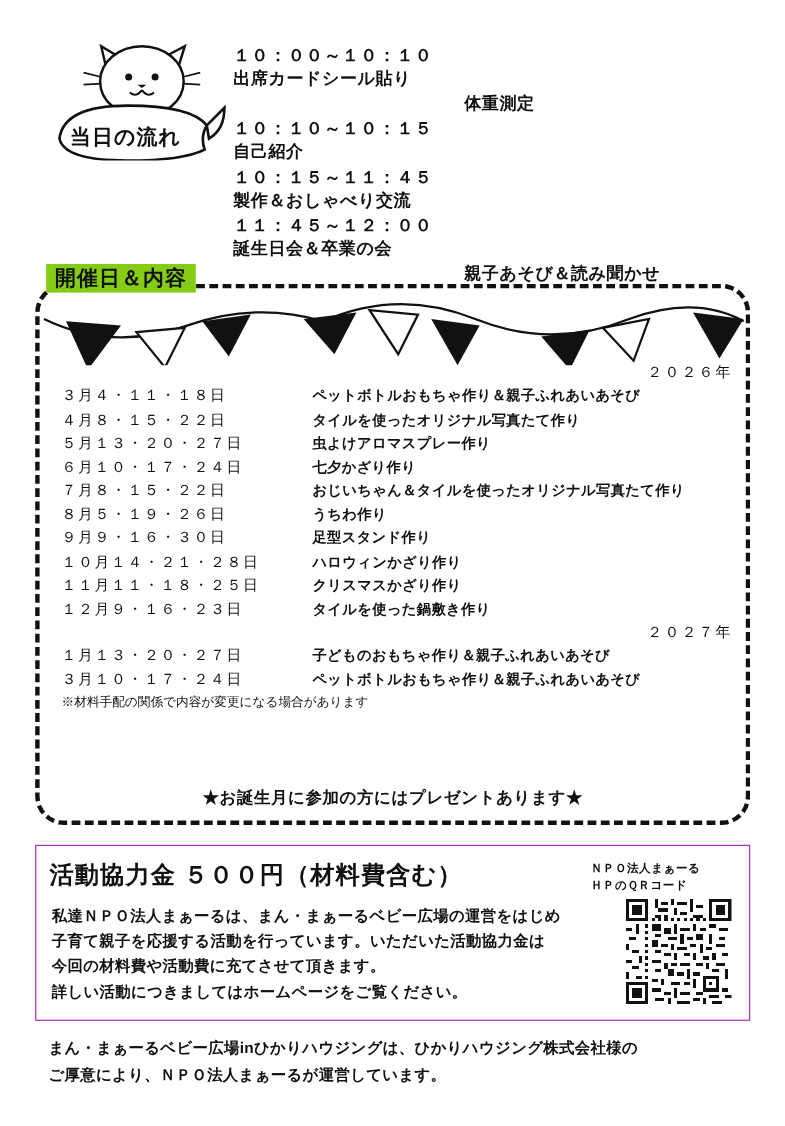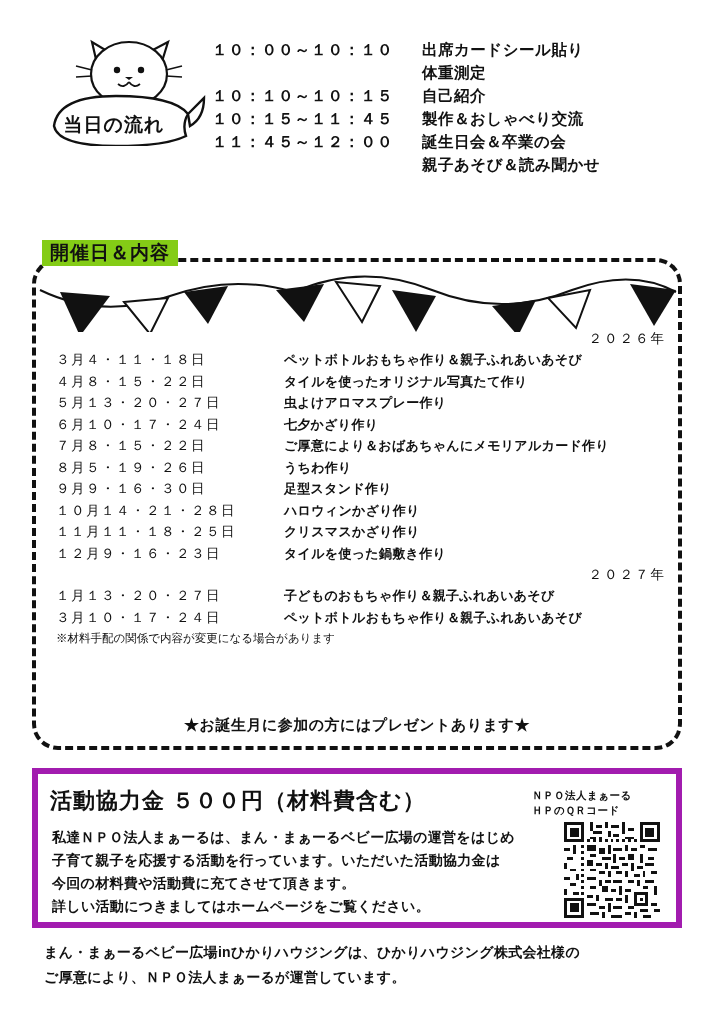--- a/index.html
+++ b/index.html
@@ -45,20 +45,21 @@
   .timetable {
     position: absolute;
     left: 212px;
     top: 40px;
     width: 480px;
   }
   .tt-row {
     display: flex;
     align-items: flex-start;
     margin-bottom: 2px;
+    flex-direction: column;
   }
   .tt-time {
     width: 210px;
     font-size: 15.5px;
     letter-spacing: 1px;
     font-weight: bold;
     white-space: nowrap;
   }
   .tt-desc {
     font-size: 15.5px;
@@ -158,21 +159,21 @@
     letter-spacing: 0.5px;
   }
 
   
   .fee-box {
     position: absolute;
     left: 32px;
     top: 768px;
     width: 650px;
     height: 160px;
-    border: 6px solid #a21caf;
+    border: 1px solid #a21caf;
     padding-left: 36px;
   }
   .fee-title {
     position: absolute;
     left: 12px;
     top: 12px;
     font-size: 22px;
     font-weight: bold;
     letter-spacing: 1px;
   }
@@ -319,21 +320,21 @@
     <div class="ev-row">
       <div class="ev-date">５月１３・２０・２７日</div>
       <div class="ev-desc">虫よけアロマスプレー作り</div>
     </div>
     <div class="ev-row">
       <div class="ev-date">６月１０・１７・２４日</div>
       <div class="ev-desc">七夕かざり作り</div>
     </div>
     <div class="ev-row">
       <div class="ev-date">７月８・１５・２２日</div>
-      <div class="ev-desc">ご厚意により＆おばあちゃんにメモリアルカード作り</div>
+      <div class="ev-desc">おじいちゃん＆タイルを使ったオリジナル写真たて作り</div>
     </div>
     <div class="ev-row">
       <div class="ev-date">８月５・１９・２６日</div>
       <div class="ev-desc">うちわ作り</div>
     </div>
     <div class="ev-row">
       <div class="ev-date">９月９・１６・３０日</div>
       <div class="ev-desc">足型スタンド作り</div>
     </div>
     <div class="ev-row">

